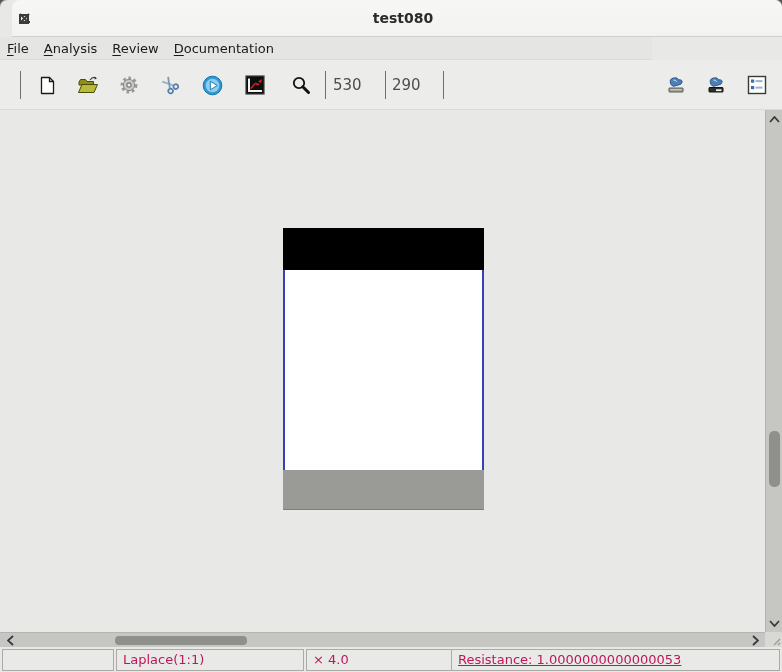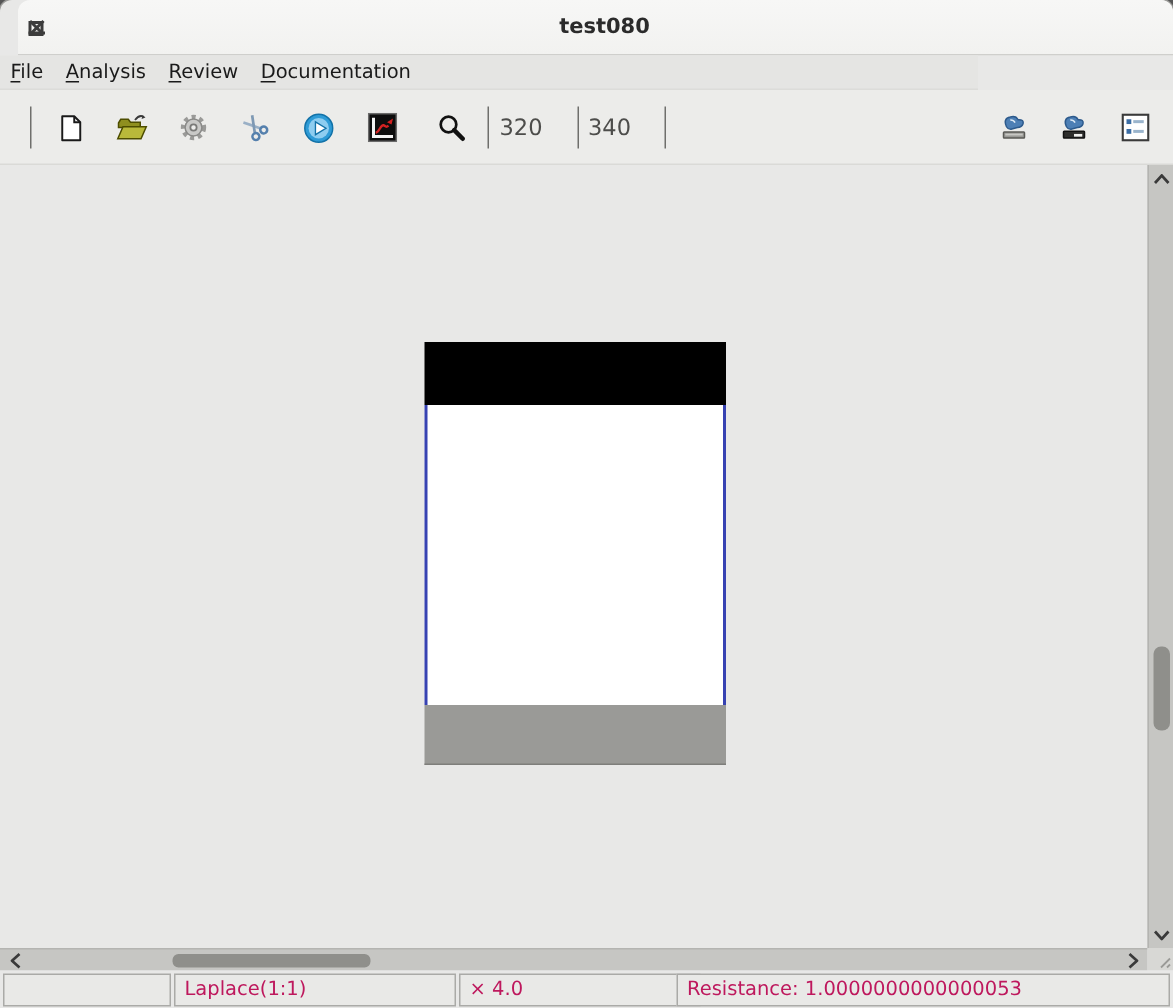--- a/index.html
+++ b/index.html
@@ -63,21 +63,21 @@
   
   .statusbar { position:absolute; left:0; top:647px; width:782px; height:25px; background:#e8e8e7; }
   .sseg {
     position:absolute; top:2px; height:22px; line-height:20px;
     border:1px solid #aaaaa7; background:#e9e9e7;
     font-size:13px; color:#be185d; padding-left:6px; white-space:nowrap; overflow:hidden;
   }
   .seg0 { left:2px;   width:112px; }
   .seg1 { left:116px; width:188px; }
   .seg2 { left:306px; width:161px; }
-  .seg3 { left:451px; width:329px; }
+  .seg3 { left:451px; width:329px;text-decoration:underline; }
 </style>
 </head>
 <body>
 
 <div class="window">
 
   <div class="titlebar">
     <div class="title">test080</div>
     <div class="winbtn btn-min">
       <span class="glyph-min"></span>
@@ -156,23 +156,23 @@
     </div>
 
     <div class="tbtn" style="left:288px">
       <svg width="20" height="20" viewBox="0 0 20 20">
         <circle cx="8" cy="8" r="5.2" fill="none" stroke="#111111" stroke-width="1.8"></circle>
         <line x1="11.8" y1="11.8" x2="17.5" y2="17.5" stroke="#111111" stroke-width="3" stroke-linecap="round"></line>
       </svg>
     </div>
 
     <div class="tsep" style="left:325px"></div>
-    <div class="tval" style="left:333px">320</div>
+    <div class="tval" style="left:333px">530</div>
     <div class="tsep" style="left:385px"></div>
-    <div class="tval" style="left:392px">340</div>
+    <div class="tval" style="left:392px">290</div>
     <div class="tsep" style="left:443px"></div>
 
     <div class="tbtn" style="left:663px">
       <svg width="22" height="20" viewBox="0 0 22 20">
         <path d="M6 9.5 q-2.5 -5.5 2.5 -6.5 q4 -1 5.2 1.8 q4 -0.3 3.3 2.7 q-0.6 2.3 -3.8 2.5 l-4.2 1.2 q-2 0.1 -3 -1.7 z" fill="#4d7fb5" stroke="#2d5a8c" stroke-width="1"></path>
         <path d="M8.5 5 q2.2 -0.2 3.2 1.8" fill="none" stroke="#dce8f4" stroke-width="1"></path>
         <rect x="4" y="13" width="14" height="4" rx="0.5" fill="#9a9a96" stroke="#5a5a56" stroke-width="1"></rect>
         <rect x="5.2" y="14.1" width="11.6" height="1.2" fill="#c8c8c4"></rect>
       </svg>
     </div>

